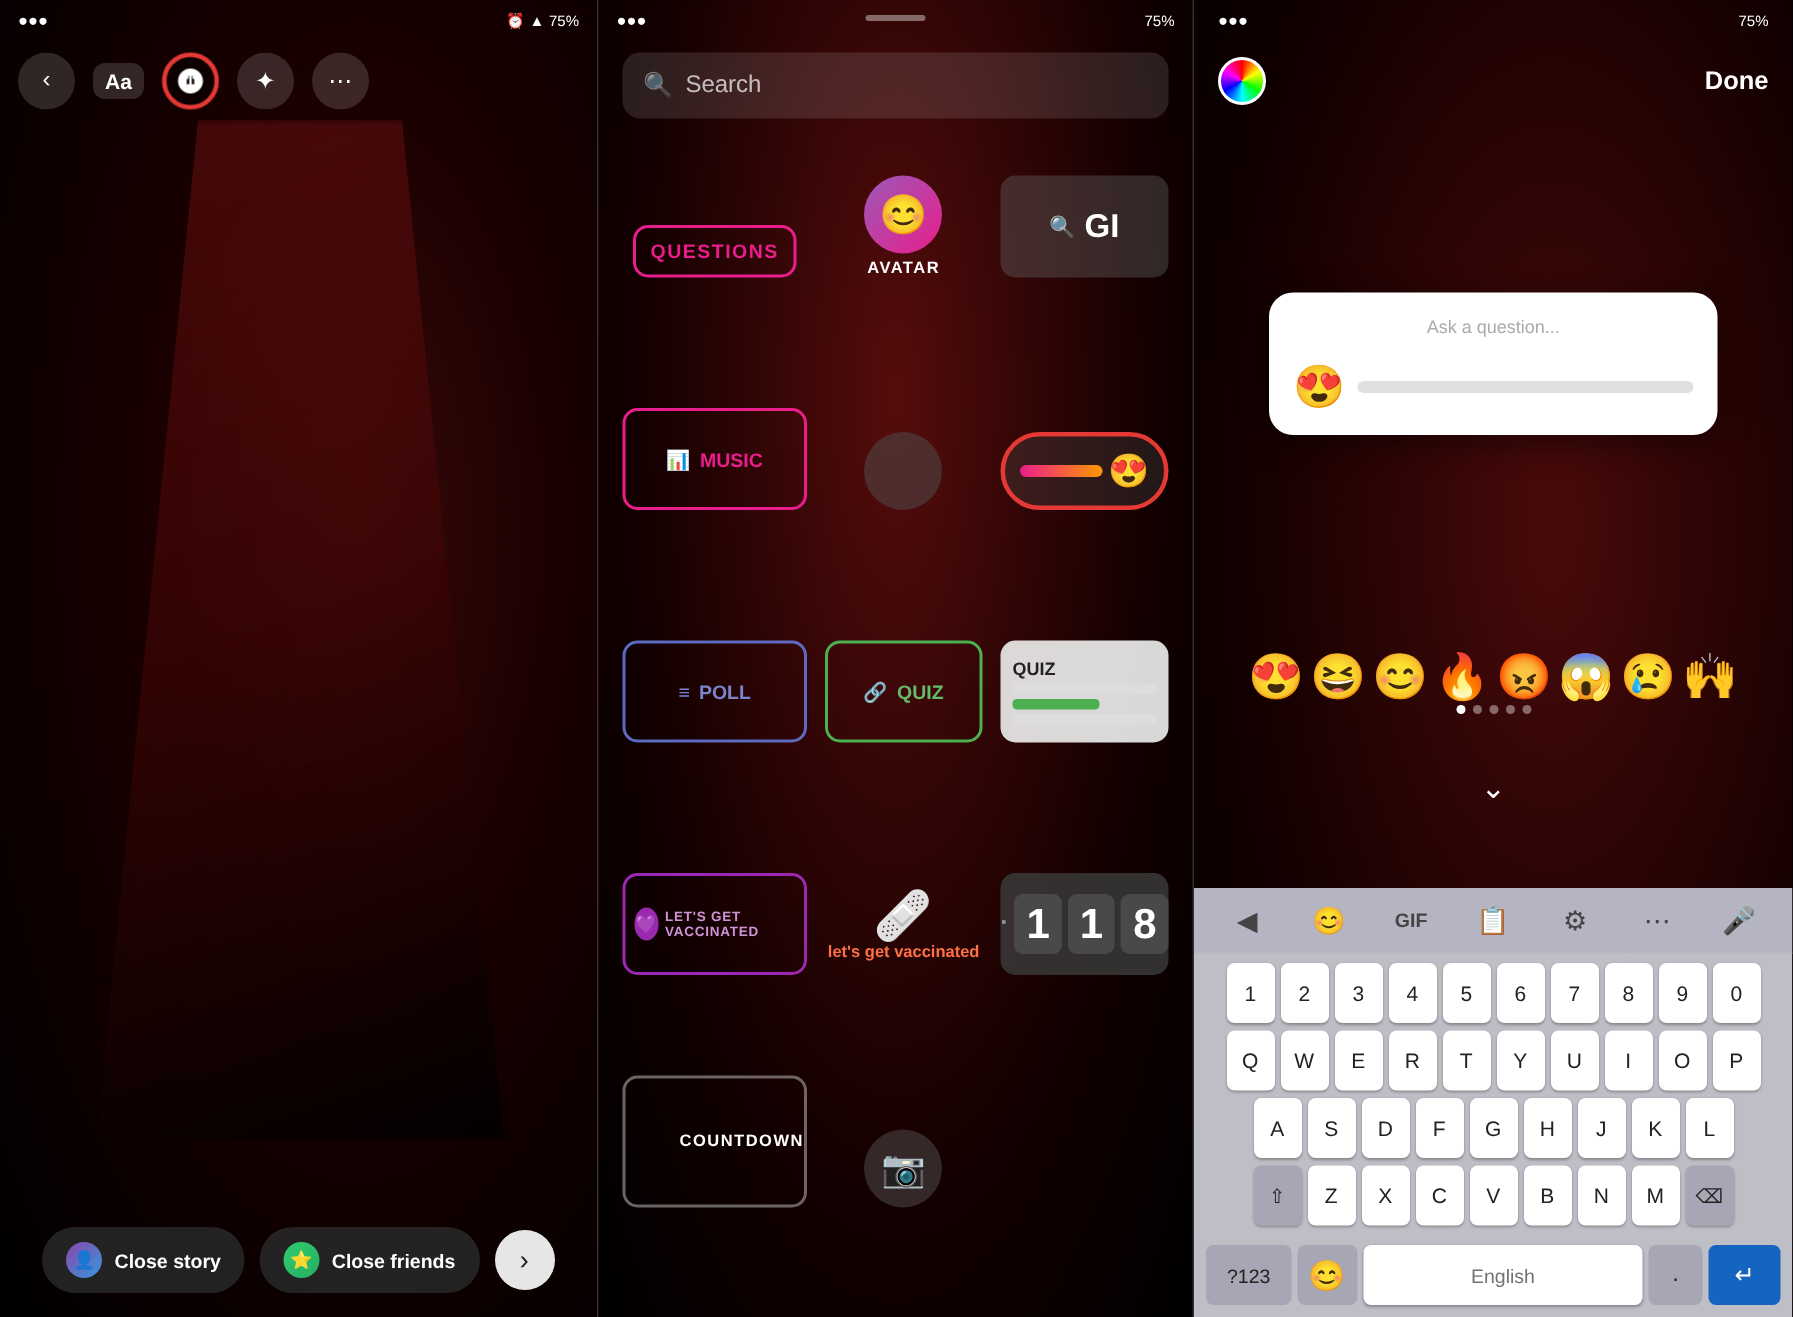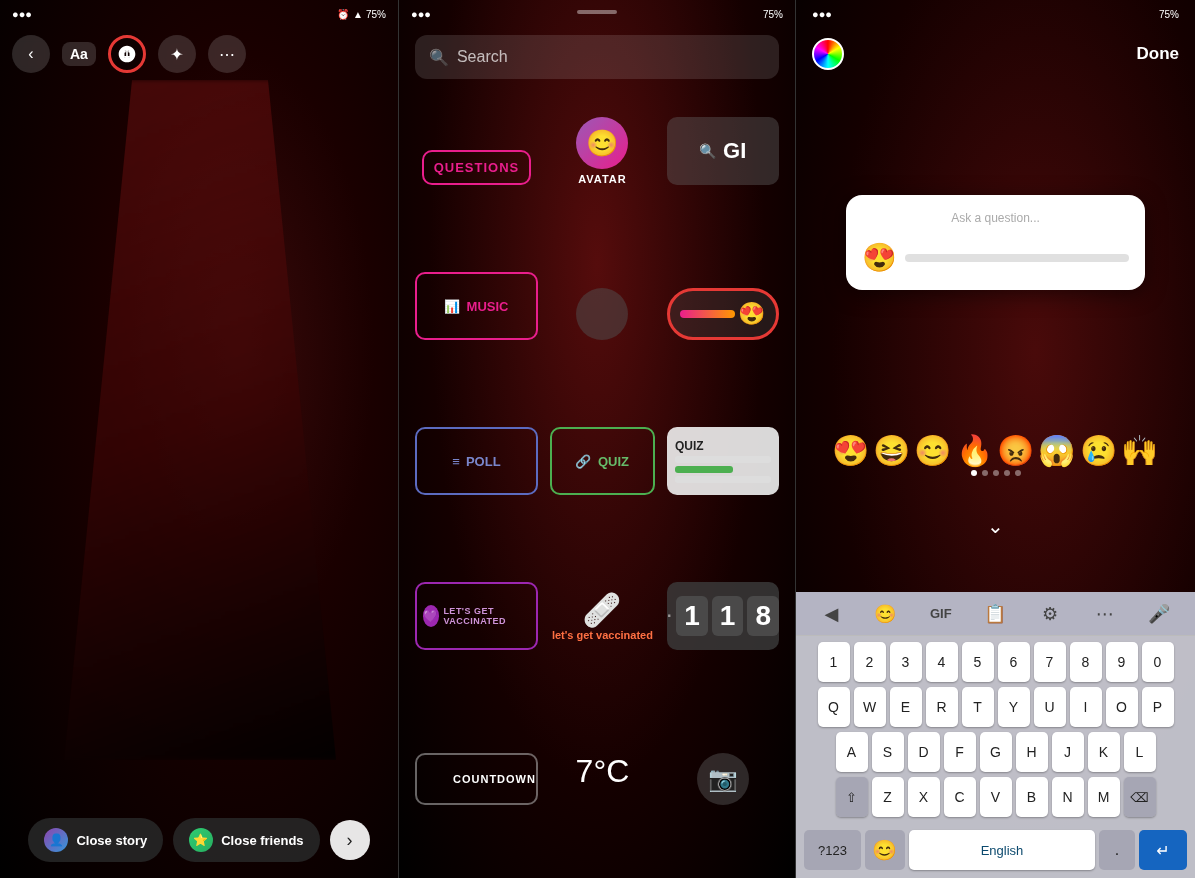--- a/index.html
+++ b/index.html
@@ -387,21 +387,21 @@
     }
     .sticker-letsget-text { color: #ff7043; font-size: 11px; font-weight: 800; text-align: center; }
     .bandaid { font-size: 32px; }
     .sticker-countdown {
       border: 2px solid rgba(200,200,200,0.5);
       border-radius: 10px;
       color: #fff;
       font-size: 11px;
       font-weight: 800;
       width: 100%;
-      height: 52px;
+      height: 88px;
       display: flex;
       align-items: center;
       justify-content: center;
       letter-spacing: 1px;
       padding-left: 36px;
     }
     .sticker-temp {
       width: 100%;
       height: 68px;
       display: flex;
@@ -652,21 +652,21 @@
     }
     .space-key {
       background: #fff;
       border-radius: 5px;
       height: 40px;
       flex: 1;
       display: flex;
       align-items: center;
       justify-content: center;
       font-size: 13px;
-      color: #0c4a6e;
+      color: #737373;
       cursor: pointer;
       border: none;
       box-shadow: 0 1px 2px rgba(0,0,0,0.3);
     }
     .period-key {
       background: rgba(160,160,175,0.8);
       border-radius: 5px;
       height: 40px;
       width: 36px;
       display: flex;
@@ -848,25 +848,20 @@
         <span class="num-box">1</span>
         <span class="num-box">1</span>
         <span class="num-box">8</span>
       </div>
     </div>
 
     <div class="sticker-cell">
       <div class="sticker-countdown">COUNTDOWN</div>
     </div>
 
-    <div class="sticker-cell">
-      <div class="sticker-temp">
-        <span class="temp-text">7°C</span>
-      </div>
-    </div>
 
     <div class="sticker-cell">
       <div class="sticker-camera">📷</div>
     </div>
 
   </div>
 </div>
 
 <div class="panel3">
   <div class="panel3-bg"></div>

